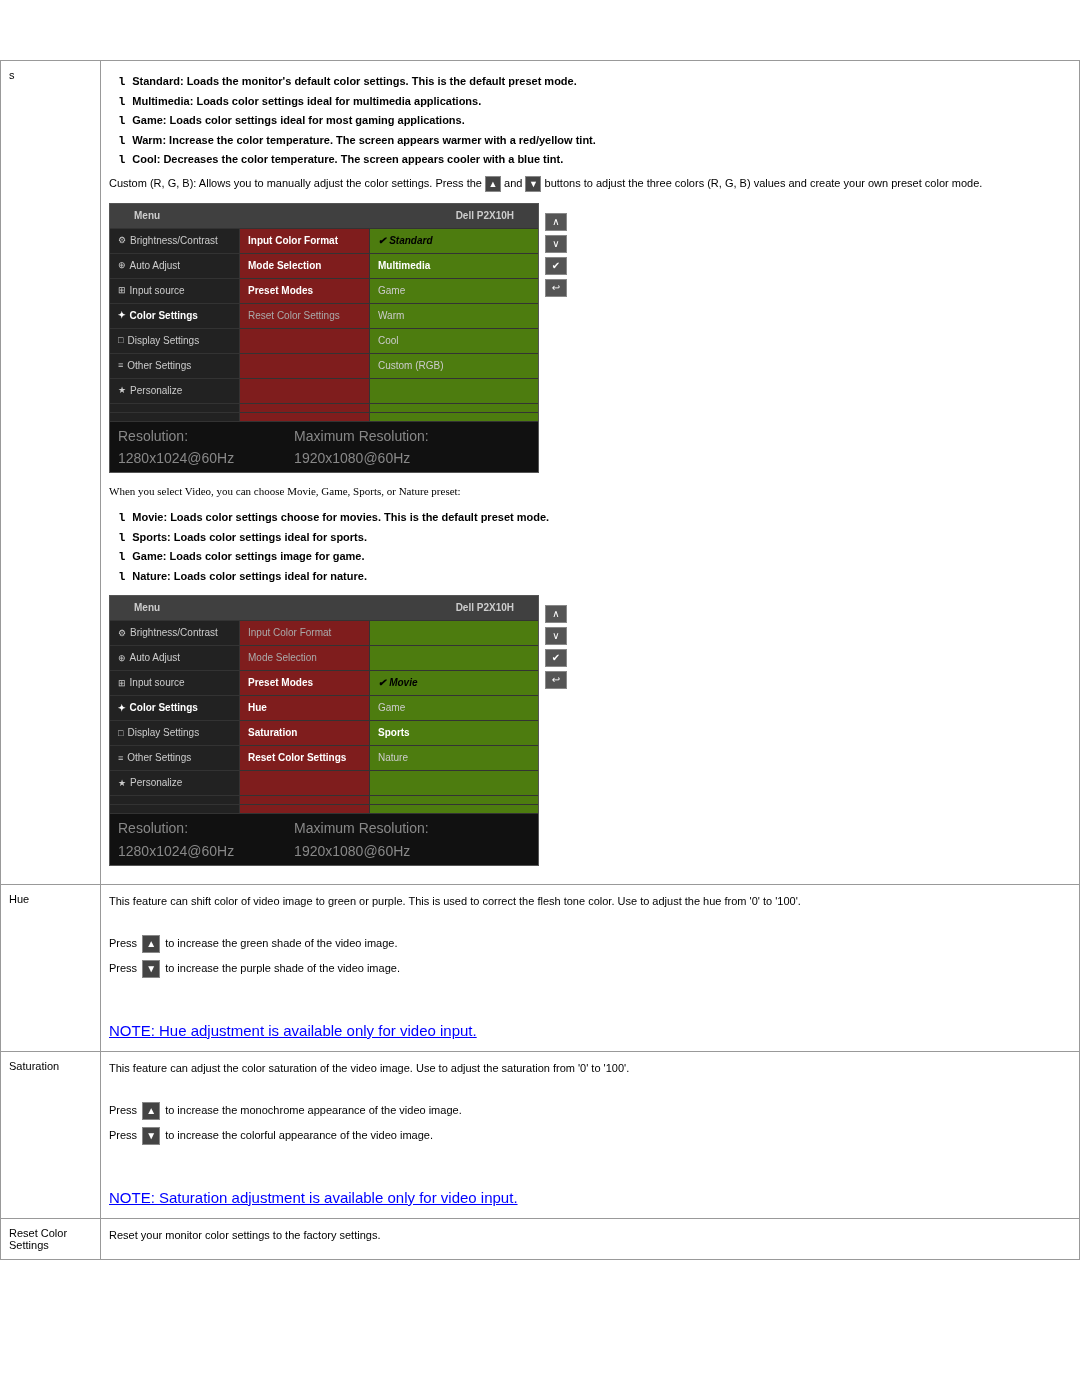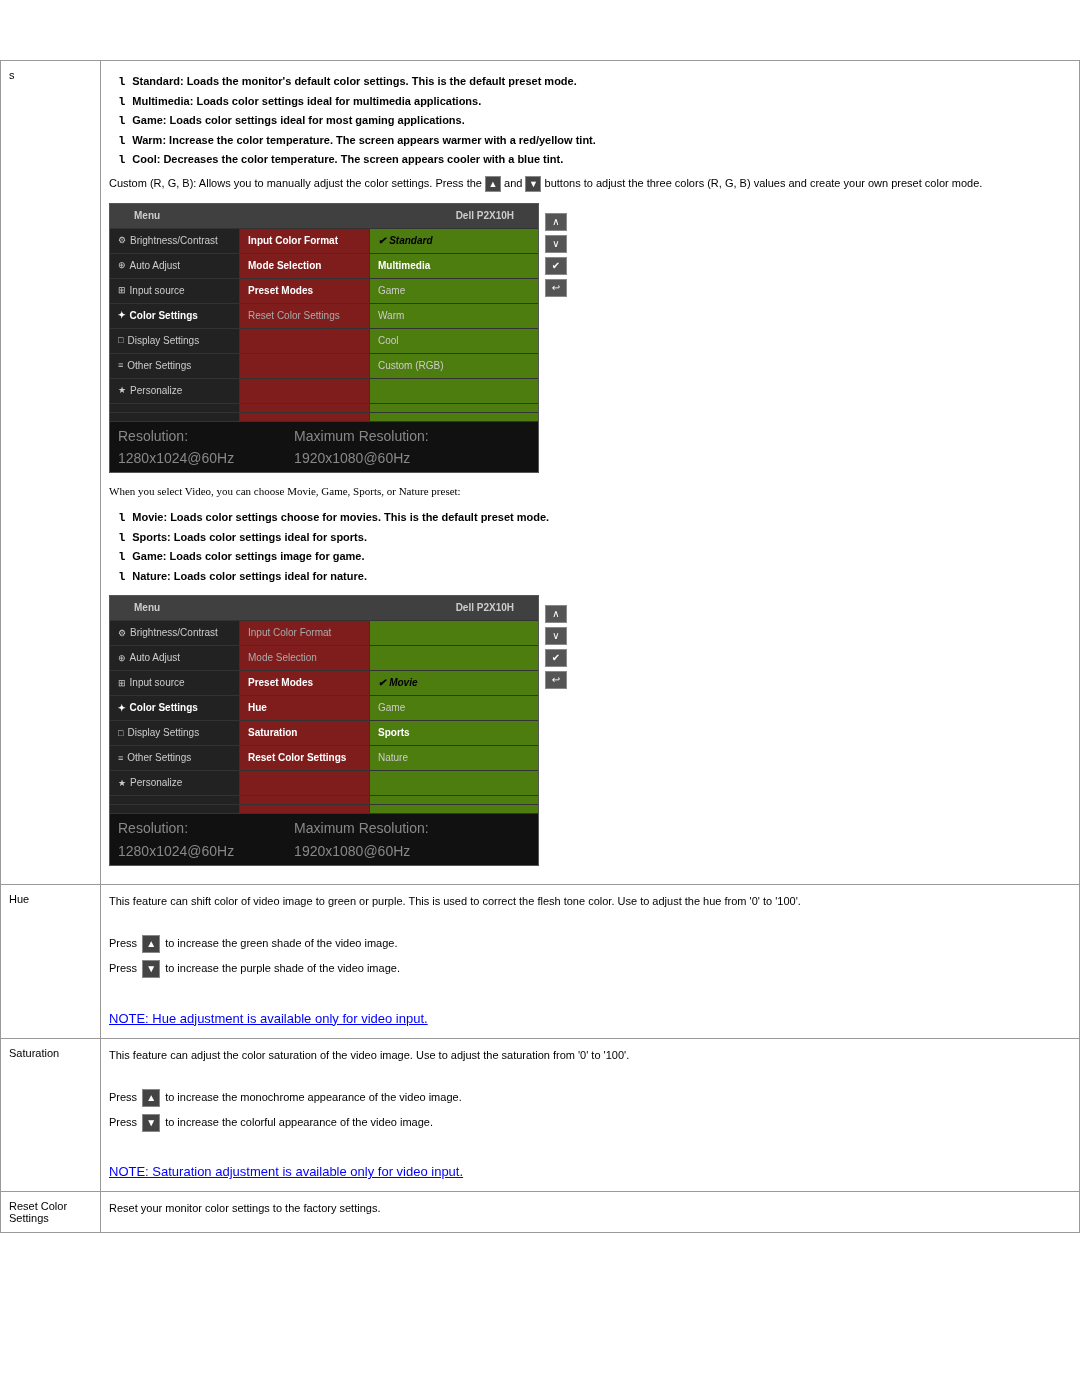--- a/index.html
+++ b/index.html
@@ -168,22 +168,22 @@
     }
 
     .section-text {
       margin: 8px 0;
       font-family: Liberation Serif, serif;
     }
 
     .note-text {
       color: #00f;
       text-decoration: underline;
-      font-size: 13px;
-      margin-top: 6px;
+      font-size: 15px;
+      margin-top: 16px;
     }
 
     .press-row {
       display: flex;
       align-items: center;
       gap: 5px;
       margin: 7px 0;
     }
 
     .arrow-btn {

